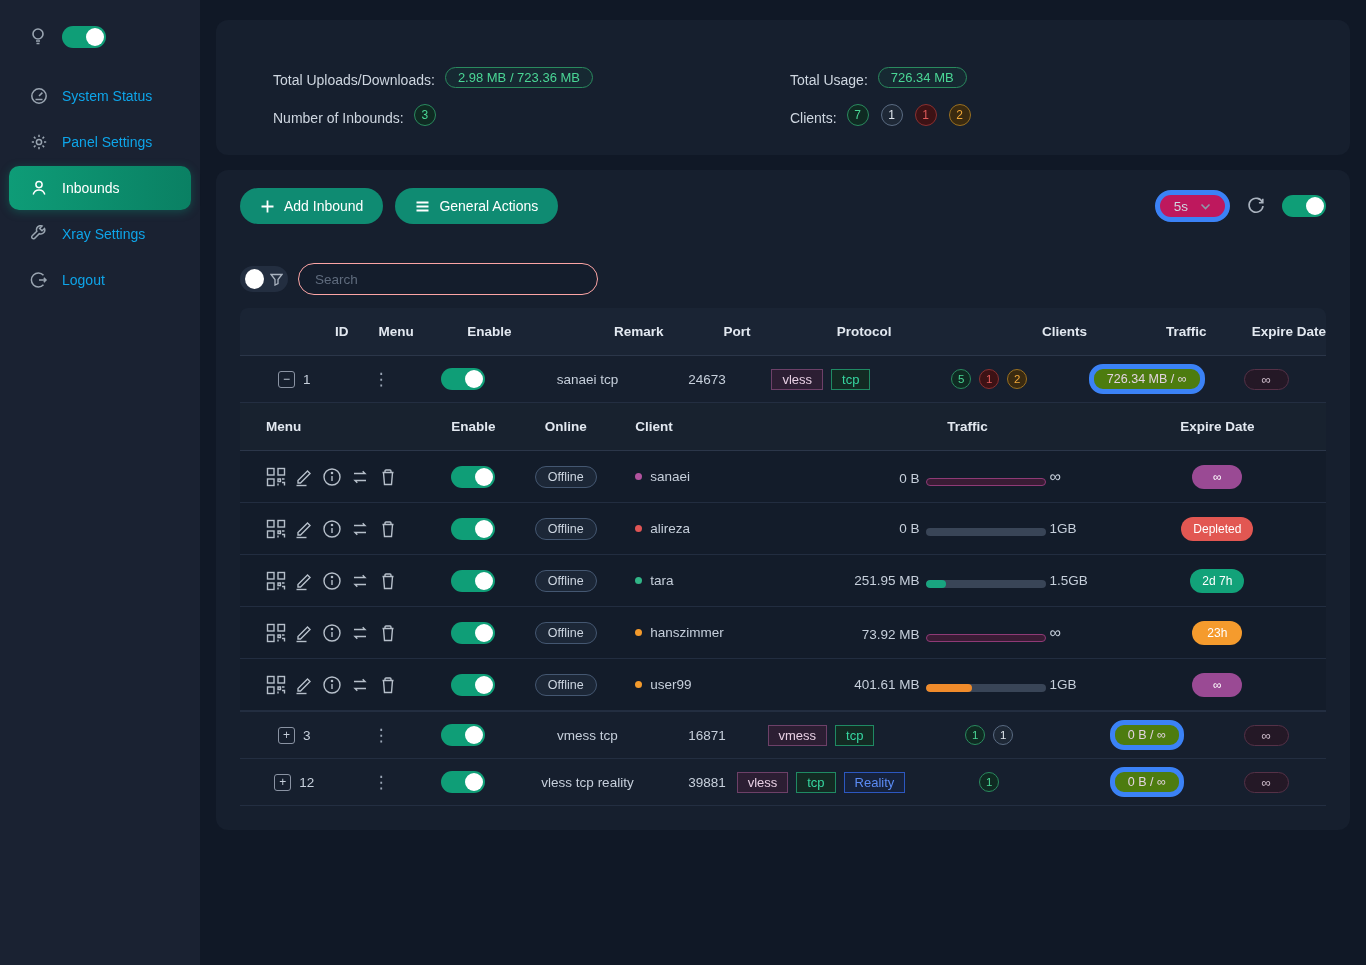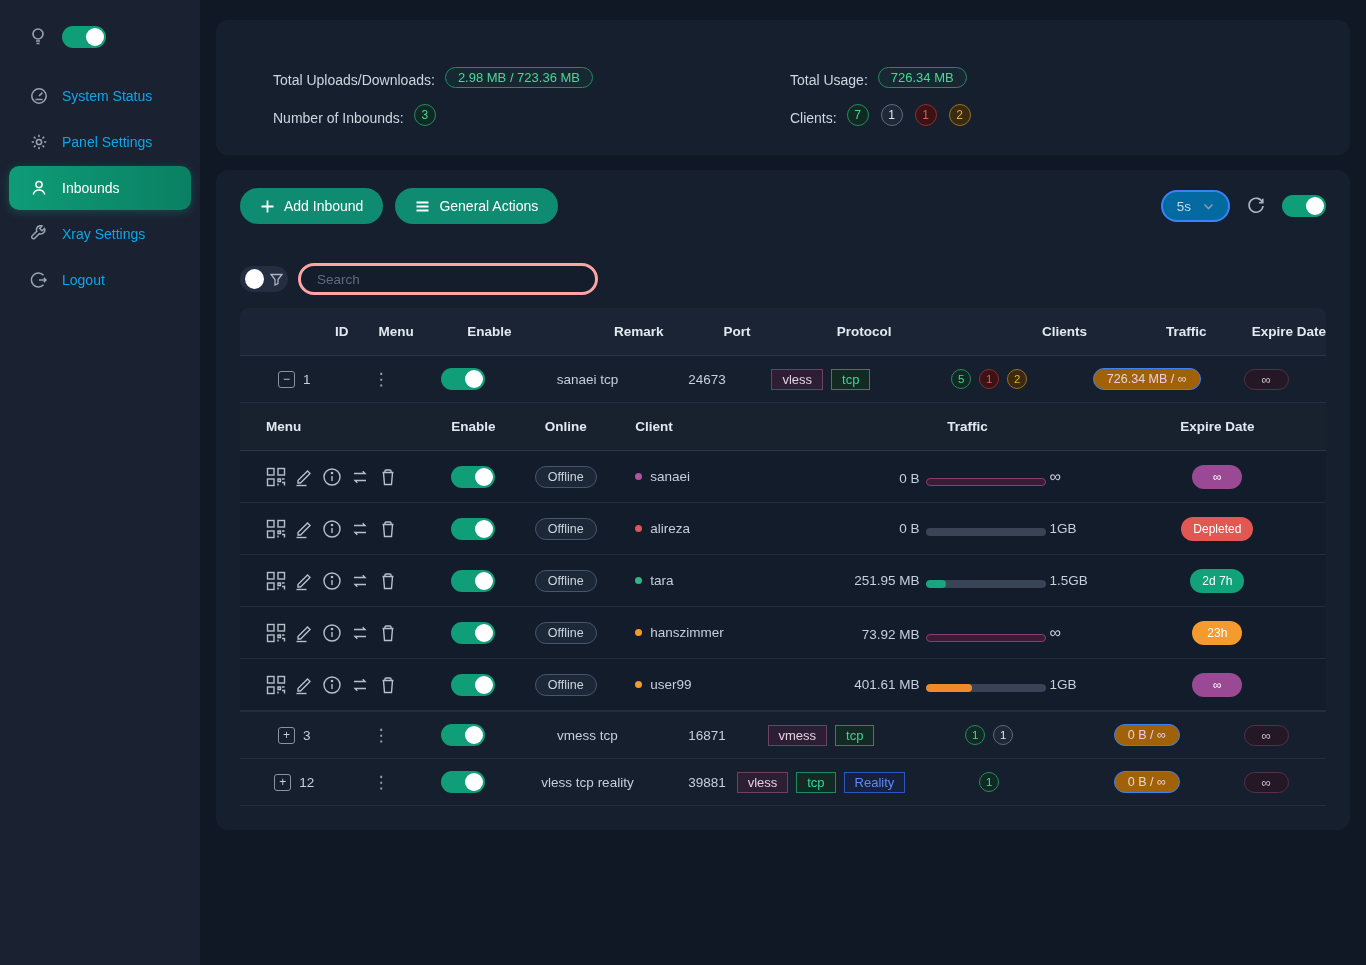--- a/index.html
+++ b/index.html
@@ -41,48 +41,48 @@
   .main-card { min-height:650px; padding:18px 24px 24px 24px; }
 
   
   .toolbar { display:flex; align-items:center; justify-content:space-between; height:36px; margin-bottom:38px; }
   .toolbar-left { display:flex; gap:12px; }
   .btn { display:inline-flex; align-items:center; gap:9px; height:36px; padding:0 20px; border:none;
          border-radius:18px; background:#0f8b72; color:#ffffff; font-size:14px; font-family:inherit; cursor:pointer; }
   .btn .bicon { display:inline-flex; width:15px; height:15px; color:#fff; }
   .toolbar-right { display:flex; align-items:center; gap:16px; }
   .interval-select { display:inline-flex; align-items:center; gap:12px; height:32px; padding:0 14px;
-                     background:#0369a1; border:2px solid #3b82f6; border-radius:16px; color:#cfd6e0; font-size:13.5px; cursor:pointer; }
+                     background:#be185d; border:5px solid #3b82f6; border-radius:16px; color:#cfd6e0; font-size:13.5px; cursor:pointer; }
   .icon-btn { display:inline-flex; width:20px; height:20px; color:#aab3bf; cursor:pointer; }
 
   
   .search-row { display:flex; align-items:center; gap:10px; height:34px; margin-bottom:12px; }
   .filter-pill { display:inline-flex; align-items:center; gap:6px; width:48px; height:26px; border-radius:13px;
                  background:#232e40; padding:0 5px; cursor:pointer; }
   .filter-knob { width:20px; height:20px; border-radius:50%; background:#ffffff; }
   .filter-pill .ficon { width:13px; height:13px; color:#aab3bf; display:inline-flex; }
-  .search-input { width:300px; height:32px; border-radius:16px; border:3px solid #fca5a5; background:#141d2c;
+  .search-input { width:300px; height:32px; border-radius:16px; border:1px solid #fca5a5; background:#141d2c;
                   color:#d5dce6; padding:0 16px; font-size:13.5px; font-family:inherit; outline:none; }
   .search-input::placeholder { color:#5f6b7d; }
 
   
   .t-row { display:grid; grid-template-columns:10% 6% 9% 14% 8% 13% 18% 11% 11%; align-items:center; }
   .t-head { height:48px; background:#1a2434; border-radius:8px 8px 0 0; border-bottom:1px solid #2b3649; }
   .t-head .hcell { text-align:right; color:#e2e8f0; font-weight:bold; font-size:13.5px; }
   .inbound-row { height:47px; border-bottom:1px solid #232e41; color:#c6cfdb; font-size:13.5px; }
   .cell { display:flex; align-items:center; justify-content:center; gap:8px; }
   .expand-box { width:17px; height:17px; border:1px solid #8a93a3; border-radius:3px; color:#c6cfdb;
                 display:inline-flex; align-items:center; justify-content:center; font-size:12px; line-height:1; cursor:pointer; }
   .more-dots { color:#9aa5b5; font-size:17px; letter-spacing:0; cursor:pointer; line-height:1; }
   .proto-badge { display:inline-block; padding:2px 10px; border-radius:0; font-size:13px; border:1px solid; }
   .proto-badge.vless, .proto-badge.vmess { background:#2c1e33; border-color:#6d4068; color:#e7cfe3; }
   .proto-badge.tcp { background:#132a23; border-color:#1f8a63; color:#36d6a0; }
   .proto-badge.reality { background:#16223c; border-color:#2c57c0; color:#5b8bf5; }
-  .traffic-pill { display:inline-block; padding:3px 13px; border-radius:14px; background:#a16207;
-                  border:1px solid #3b82f6; color:#e3d3e0; font-size:12.5px; white-space:nowrap; }
+  .traffic-pill { display:inline-block; padding:3px 13px; border-radius:14px; background:#4d7c0f;
+                  border:5px solid #3b82f6; color:#e3d3e0; font-size:12.5px; white-space:nowrap; }
   .expire-dark { display:inline-block; padding:2px 17px; border-radius:13px; background:#241826;
                  border:1px solid #553147; color:#cdbcca; font-size:13px; }
 
   
   .sub-panel { background:#131c2a; border-bottom:1px solid #232e41; }
   .s-row { display:grid; grid-template-columns:17% 9% 8% 20% 26% 20%; align-items:center; }
   .s-head { height:48px; border-bottom:1px solid #2b3649; background:#18222f; }
   .s-head .hcell { color:#e2e8f0; font-weight:bold; font-size:13.5px; text-align:center; }
   .s-head .hcell.left, .s-cell.left { justify-content:flex-start; text-align:left; padding-left:26px; }
   .client-row { height:52px; border-bottom:1px solid #222d40; color:#c6cfdb; font-size:13.5px; }

